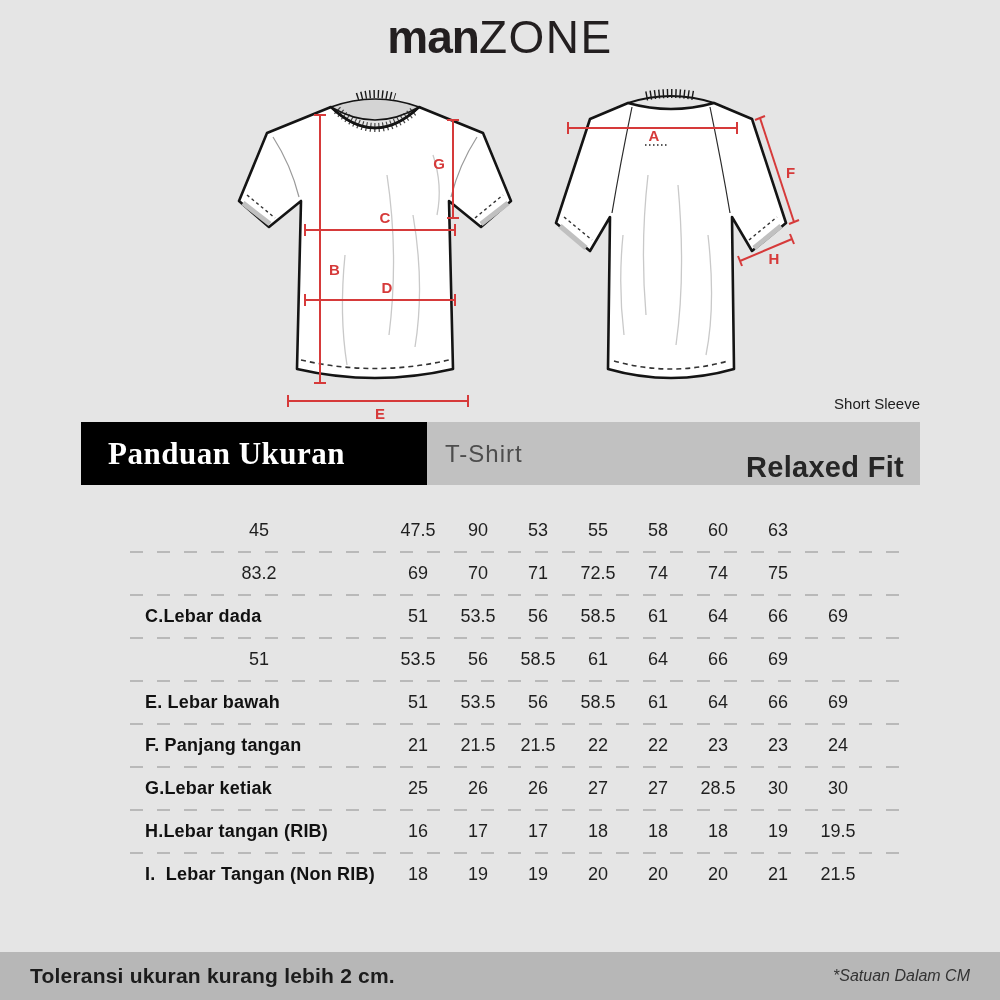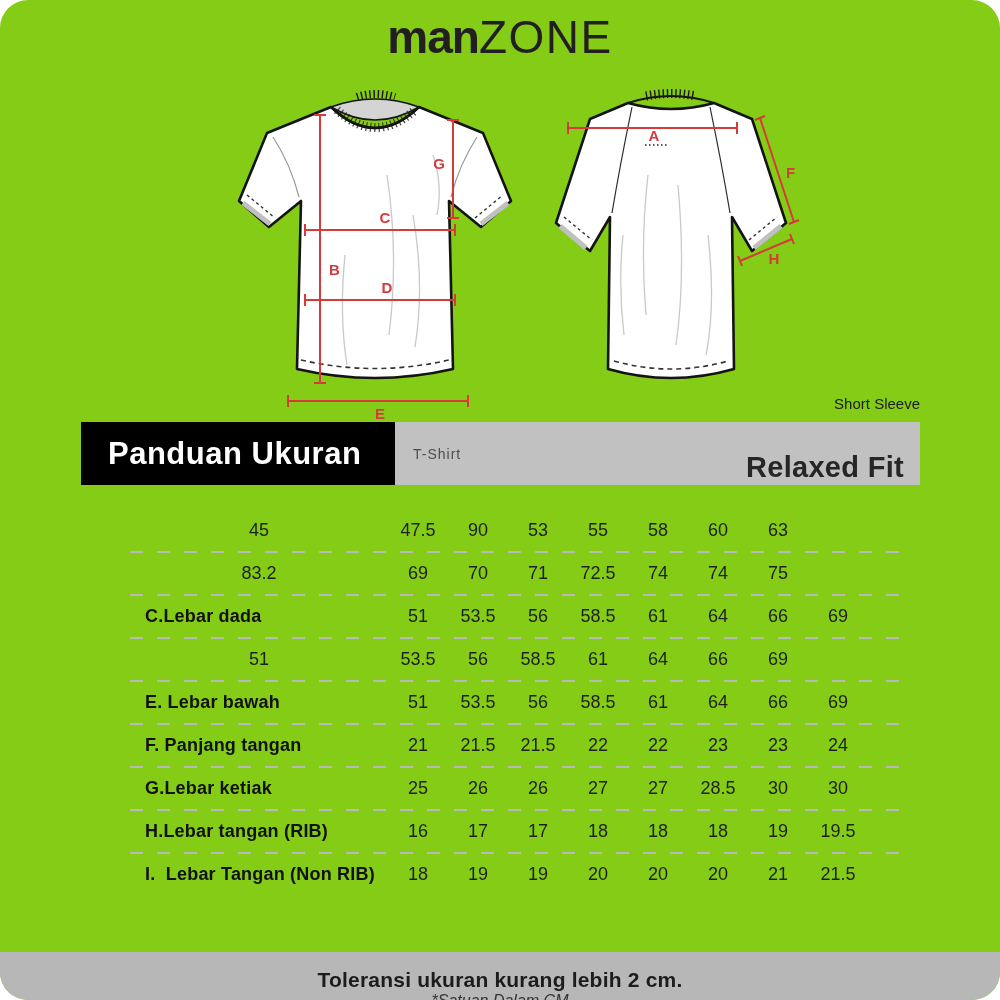--- a/index.html
+++ b/index.html
@@ -1,54 +1,54 @@
 <!DOCTYPE html>
 <html><head>
 <meta charset="utf-8">
 <style>
   html,body{margin:0;padding:0;background:#fff;}
-  .page{position:relative;width:1000px;height:1000px;background:#84cc16;overflow:hidden;
-        font-family:"Liberation Sans",sans-serif;color:#1a1a1a;border-radius:28px;}
+  .page{position:relative;width:1000px;height:1000px;background:#e5e5e5;overflow:hidden;
+        font-family:"Liberation Sans",sans-serif;color:#1a1a1a;}
 
   
   .logo{position:absolute;top:12px;left:0;width:100%;text-align:center;
         font-size:46px;line-height:50px;color:#231f20;white-space:nowrap;}
   .logo .b{font-weight:700;letter-spacing:-1px;}
   .logo .l{font-weight:400;letter-spacing:1.5px;}
 
   
   .shirt{position:absolute;top:85px;}
   .shirt.front{left:237px;}
   .shirt.back{left:528px;}
   .mlabel{font:bold 15px "Liberation Sans",sans-serif;}
 
   .short-sleeve{position:absolute;top:395px;right:80px;font-size:15px;color:#1c1c1c;}
 
   
   .bar{position:absolute;top:422px;left:81px;width:839px;height:63px;display:flex;}
-  .bar .black{width:314px;background:#000;color:#fff;display:flex;align-items:center;
-              padding-left:27px;box-sizing:border-box;font-size:31px;font-weight:700;letter-spacing:.5px;white-space:nowrap;}
+  .bar .black{width:346px;background:#000;color:#fff;display:flex;align-items:center;
+              padding-left:27px;box-sizing:border-box;font-size:31px;font-weight:700;letter-spacing:.5px;white-space:nowrap;font-family:Liberation Serif, serif;}
   .bar .gray{flex:1;background:#c1c1c1;display:flex;align-items:center;justify-content:space-between;
              padding:0 16px 0 18px;box-sizing:border-box;}
-  .bar .product{font-size:14px;color:#4d4d4d;letter-spacing:1px;font-weight:400;}
+  .bar .product{font-size:24px;color:#4d4d4d;letter-spacing:1px;font-weight:400;}
   .bar .fit{font-size:29px;color:#262626;font-weight:700;letter-spacing:.3px;margin-top:28px;}
 
   
   .table{position:absolute;left:130px;top:509px;width:738px;}
   .trow{display:grid;grid-template-columns:258px repeat(8,60px);align-items:center;height:43px;position:relative;}
   .trow.head{height:46px;}
   .trow:not(.head):not(:last-child)::after{content:"";position:absolute;left:0;right:-37px;bottom:-1px;height:2px;
       background-image:repeating-linear-gradient(to right,#b9b9b9 0 13px,transparent 13px 27px);}
   .tlabel{padding-left:15px;font-weight:700;font-size:18px;color:#111;letter-spacing:.2px;white-space:nowrap;}
   .tval{text-align:center;font-size:18px;color:#1f1f1f;}
   .thsize{text-align:center;font-size:18px;font-weight:700;color:#111;}
 
   
   .footer{position:absolute;left:0;bottom:0;width:100%;height:48px;background:#b7b7b7;
-          display:flex;align-items:center;justify-content:space-between;padding:16px 30px;box-sizing:border-box;flex-direction:column;}
+          display:flex;align-items:center;justify-content:space-between;padding:9px 30px;box-sizing:border-box;}
   .footer .tol{font-size:21px;font-weight:700;color:#1c1c1c;letter-spacing:.2px;}
   .footer .unit{font-size:16px;font-style:italic;color:#333;font-weight:500;}
 </style>
 </head>
 <body>
 
 <div class="page">
 
   <div class="logo">
     <span class="b">man</span><span class="l">ZONE</span>

